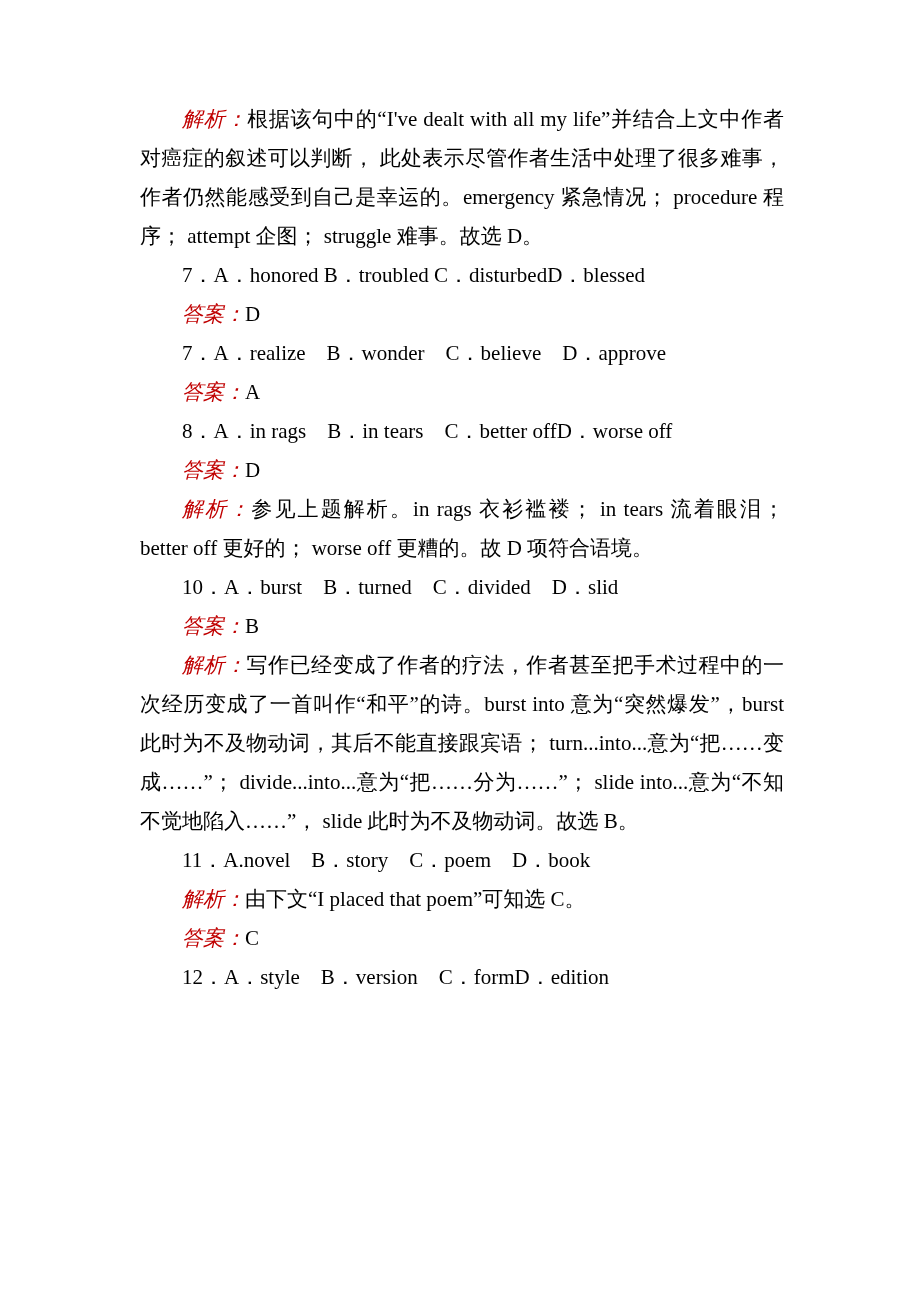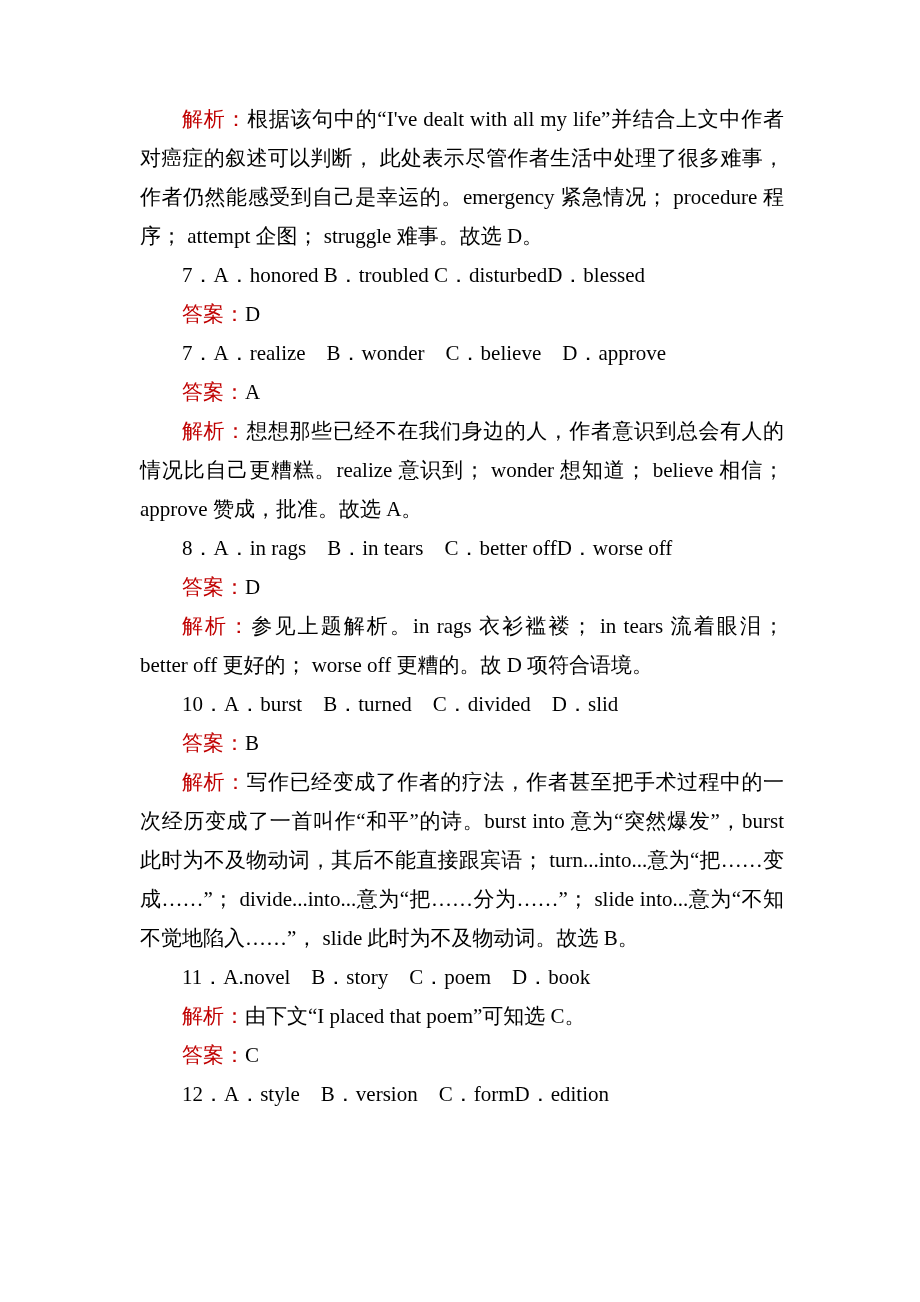--- a/index.html
+++ b/index.html
@@ -20,35 +20,35 @@
     font-size: 21px;
     line-height: 39px;
     text-align: justify;
   }
   .para {
     margin: 0;
     text-indent: 2em;
   }
   .label {
     color: var(--label-red, #c00000);
+    font-style: italic;
   }
   .answer .text {
     color: #000000;
   }
 </style>
 </head>
 <body>
 
 <div class="doc">
     <p class="para analysis"><span class="label">解析：</span><span class="text">根据该句中的“I've dealt with all my life”并结合上文中作者对癌症的叙述可以判断， 此处表示尽管作者生活中处理了很多难事，作者仍然能感受到自己是幸运的。emergency 紧急情况； procedure 程序； attempt 企图； struggle 难事。故选 D。</span></p>
     <p class="para options"><span class="text">7．A．honored B．troubled C．disturbedD．blessed</span></p>
     <p class="para answer"><span class="label">答案：</span><span class="text">D</span></p>
     <p class="para options"><span class="text">7．A．realize　B．wonder　C．believe　D．approve</span></p>
     <p class="para answer"><span class="label">答案：</span><span class="text">A</span></p>
-    <p class="para analysis"><span class="label">解析：</span><span class="text">想想那些已经不在我们身边的人，作者意识到总会有人的情况比自己更糟糕。realize 意识到； wonder 想知道； believe 相信； approve 赞成，批准。故选 A。</span></p>
     <p class="para options"><span class="text">8．A．in rags　B．in tears　C．better offD．worse off</span></p>
     <p class="para answer"><span class="label">答案：</span><span class="text">D</span></p>
     <p class="para analysis"><span class="label">解析：</span><span class="text">参见上题解析。in rags 衣衫褴褛； in tears 流着眼泪； better off 更好的； worse off 更糟的。故 D 项符合语境。</span></p>
     <p class="para options"><span class="text">10．A．burst　B．turned　C．divided　D．slid</span></p>
     <p class="para answer"><span class="label">答案：</span><span class="text">B</span></p>
     <p class="para analysis"><span class="label">解析：</span><span class="text">写作已经变成了作者的疗法，作者甚至把手术过程中的一次经历变成了一首叫作“和平”的诗。burst into 意为“突然爆发”，burst 此时为不及物动词，其后不能直接跟宾语； turn...into...意为“把……变成……”； divide...into...意为“把……分为……”； slide into...意为“不知不觉地陷入……”， slide 此时为不及物动词。故选 B。</span></p>
     <p class="para options"><span class="text">11．A.novel　B．story　C．poem　D．book</span></p>
     <p class="para analysis"><span class="label">解析：</span><span class="text">由下文“I placed that poem”可知选 C。</span></p>
     <p class="para answer"><span class="label">答案：</span><span class="text">C</span></p>
     <p class="para options"><span class="text">12．A．style　B．version　C．formD．edition</span></p>

